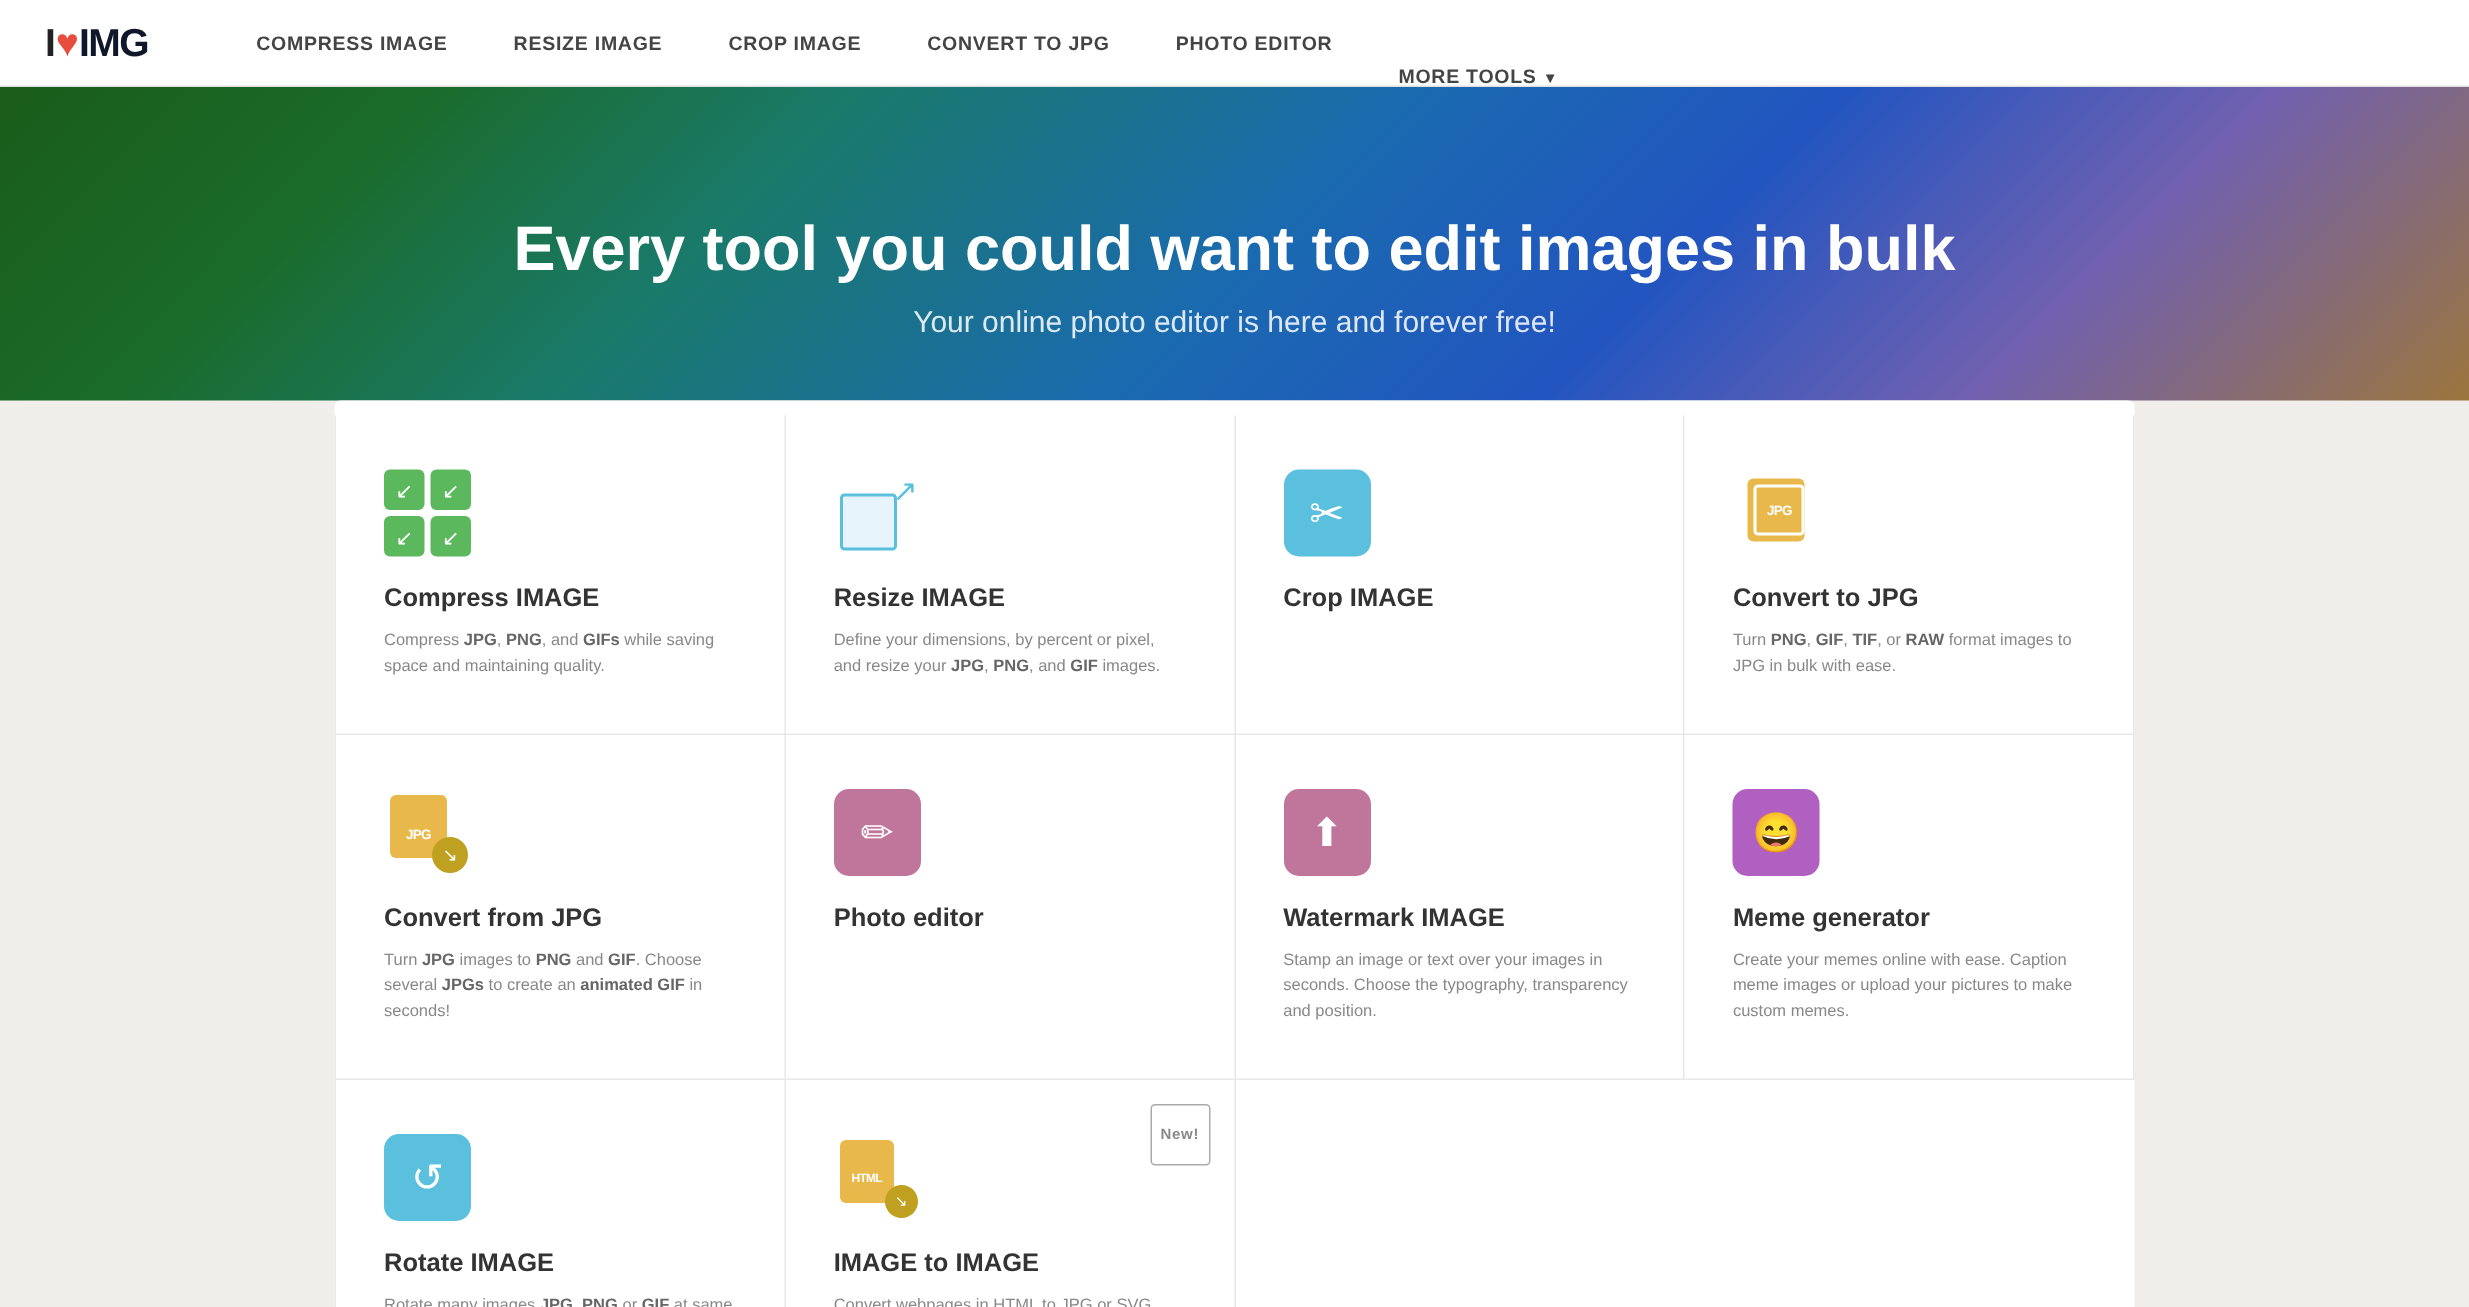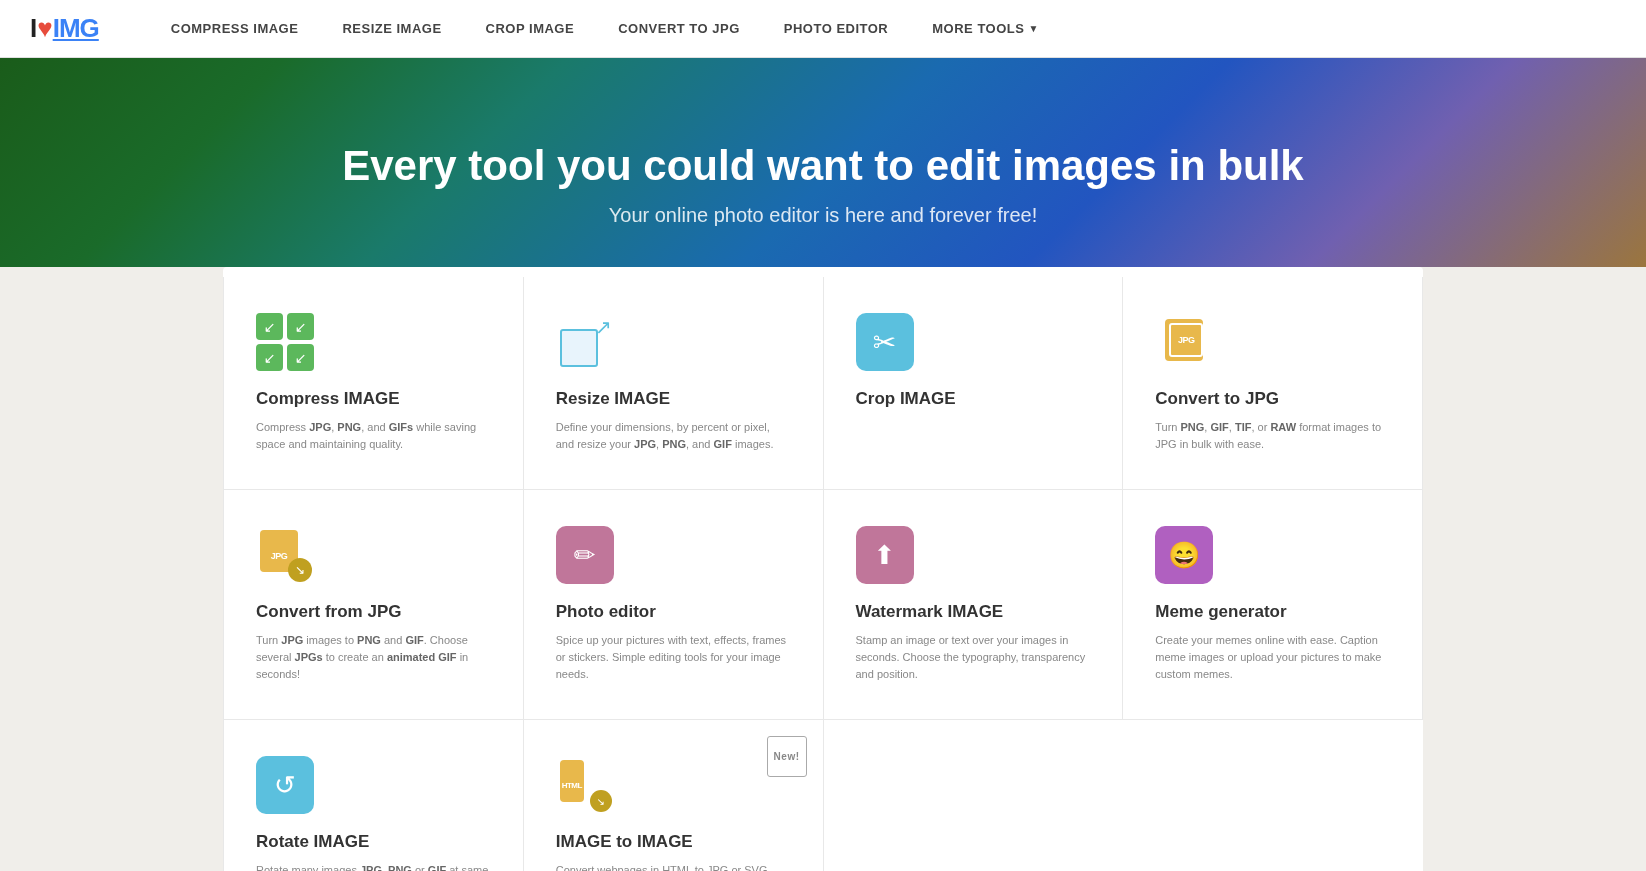--- a/index.html
+++ b/index.html
@@ -26,22 +26,21 @@
       font-size: 26px;
       font-weight: 900;
       color: #222;
       letter-spacing: -1px;
     }
     .logo-heart {
       color: #e74c3c;
       margin: 0 1px;
     }
     .logo-blue {
-      color: #3b82f6;
-      text-decoration: underline;
+      color: #0f172a;
     }
     .nav {
       display: flex;
       align-items: center;
       gap: 0;
     }
     .nav-item {
       font-size: 13px;
       font-weight: 600;
       color: #444;
@@ -50,21 +49,21 @@
       padding: 0 22px;
       height: 58px;
       display: flex;
       align-items: center;
       cursor: pointer;
       text-decoration: none;
       white-space: nowrap;
     }
     .nav-more {
       display: flex;
-      align-items: center;
+      align-items: flex-end;
       gap: 4px;
     }
     .chevron { font-size: 10px; }
 
     
     .hero {
       background: linear-gradient(135deg, #1a5c1a 0%, #1a6b2a 15%, #1a7a6a 30%, #1a6ab0 50%, #2255c0 65%, #7060b0 80%, #a07830 100%);
       padding: 84px 20px 80px;
       text-align: center;
     }
@@ -305,21 +304,21 @@
 
     .icon-html {
       position: relative;
       width: 58px;
       height: 58px;
     }
     .icon-html-file {
       position: absolute;
       top: 4px;
       left: 4px;
-      width: 24px;
+      width: 36px;
       height: 42px;
       background: #e8b84b;
       border-radius: 4px;
       display: flex;
       align-items: center;
       justify-content: center;
       font-size: 8px;
       font-weight: 900;
       color: #fff;
       letter-spacing: -0.5px;
@@ -412,21 +411,20 @@
           <div class="icon-from-file">JPG</div>
           <div class="icon-arrow-overlay">↘</div>
         </div>
         <div class="tool-name">Convert from JPG</div>
         <div class="tool-desc">Turn <strong>JPG</strong> images to <strong>PNG</strong> and <strong>GIF</strong>. Choose several <strong>JPGs</strong> to create an <strong>animated GIF</strong> in seconds!</div>
       </div>
 
       <div class="tool-card">
         <div class="tool-icon icon-photo-editor">✏</div>
         <div class="tool-name">Photo editor</div>
-        <div class="tool-desc">Spice up your pictures with text, effects, frames or stickers. Simple editing tools for your image needs.</div>
       </div>
 
       <div class="tool-card">
         <div class="tool-icon icon-watermark">⬆</div>
         <div class="tool-name">Watermark IMAGE</div>
         <div class="tool-desc">Stamp an image or text over your images in seconds. Choose the typography, transparency and position.</div>
       </div>
 
       <div class="tool-card">
         <div class="tool-icon icon-meme">😄</div>

